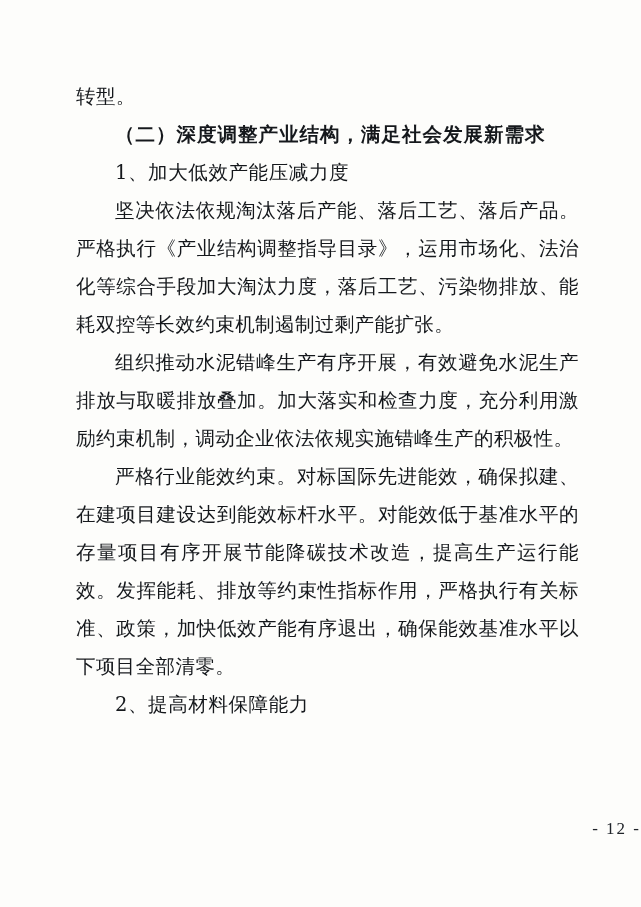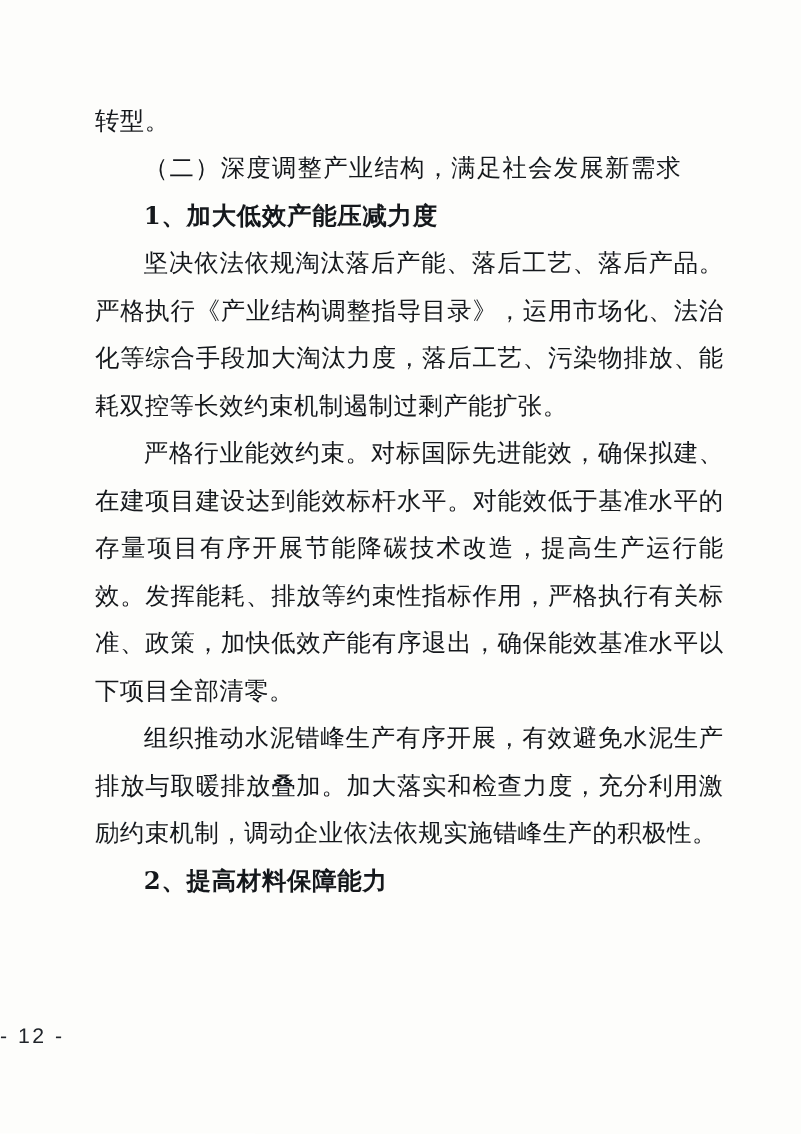--- a/index.html
+++ b/index.html
@@ -31,48 +31,48 @@
   .para {
     margin: 0;
     text-align: justify;
     text-justify: inter-ideograph;
   }
   .indent {
     text-indent: 2em;
   }
   .heading {
     text-indent: 2em;
-    font-weight: normal;
+    font-weight: bold;
     letter-spacing: 1px;
   }
   .subheading {
     text-indent: 2em;
-    font-weight: bold;
+    font-weight: normal;
     letter-spacing: 0.6px;
   }
   .footer {
     position: absolute;
     left: 0;
     right: 0;
     bottom: 68px;
-    text-align: left;
+    text-align: right;
     font-size: 17px;
     color: #20242a;
     letter-spacing: 2px;
-    font-family: Liberation Sans, sans-serif;
+    font-family: Liberation Serif, serif;
   }
 </style>
 </head>
 <body>
 
 <div class="page">
   <div class="doc-body">
     <p class="para plain">转型。</p>
     <p class="para heading">（二）深度调整产业结构，满足社会发展新需求</p>
     <p class="para subheading">1、加大低效产能压减力度</p>
     <p class="para indent">坚决依法依规淘汰落后产能、落后工艺、落后产品。严格执行《产业结构调整指导目录》，运用市场化、法治化等综合手段加大淘汰力度，落后工艺、污染物排放、能耗双控等长效约束机制遏制过剩产能扩张。</p>
+    <p class="para indent">组织推动水泥错峰生产有序开展，有效避免水泥生产排放与取暖排放叠加。加大落实和检查力度，充分利用激励约束机制，调动企业依法依规实施错峰生产的积极性。</p>
     <p class="para indent">严格行业能效约束。对标国际先进能效，确保拟建、在建项目建设达到能效标杆水平。对能效低于基准水平的存量项目有序开展节能降碳技术改造，提高生产运行能效。发挥能耗、排放等约束性指标作用，严格执行有关标准、政策，加快低效产能有序退出，确保能效基准水平以下项目全部清零。</p>
-    <p class="para indent">组织推动水泥错峰生产有序开展，有效避免水泥生产排放与取暖排放叠加。加大落实和检查力度，充分利用激励约束机制，调动企业依法依规实施错峰生产的积极性。</p>
     <p class="para subheading">2、提高材料保障能力</p>
 
   </div>
   <div class="footer">- 12 -</div>
 </div>
 
 </body></html>

